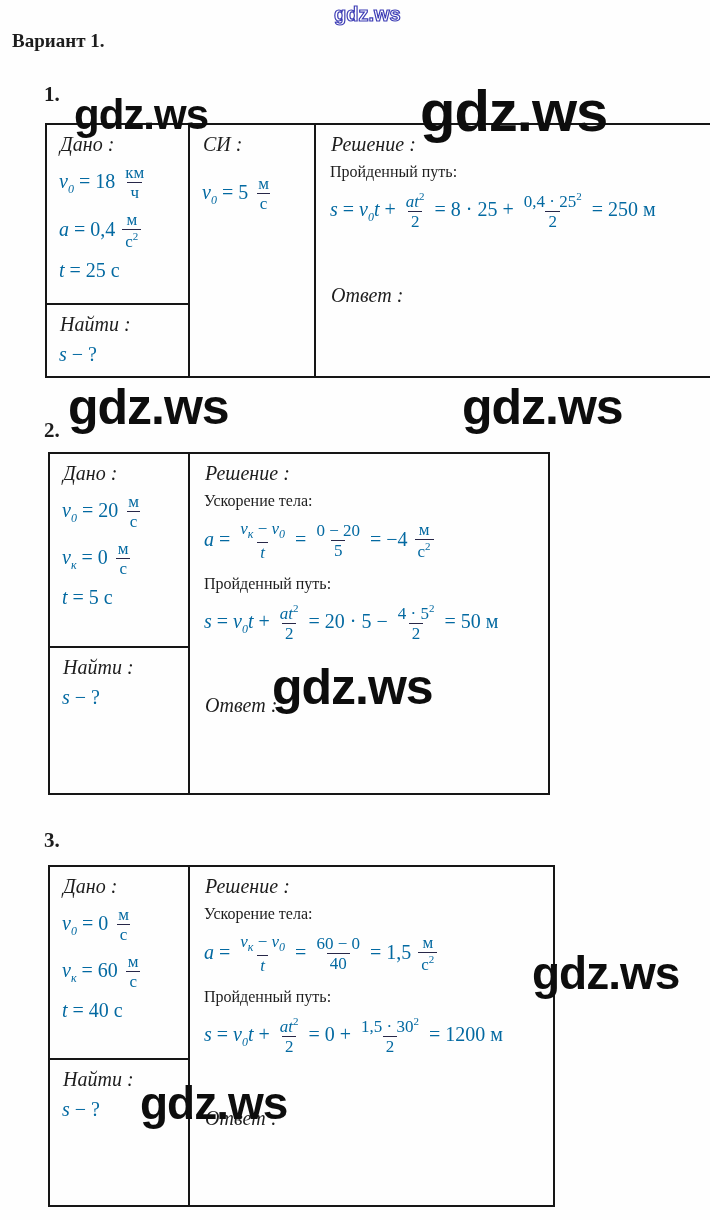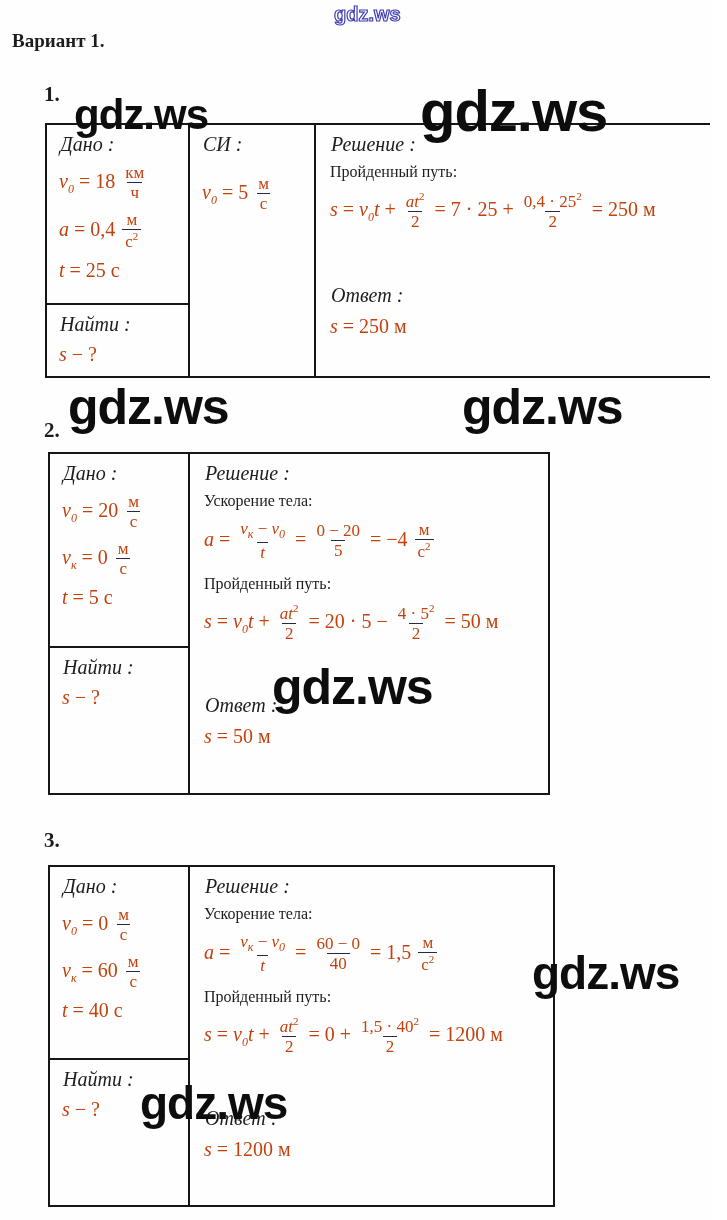--- a/index.html
+++ b/index.html
@@ -27,21 +27,21 @@
   .colC{flex:1 1 auto;display:flex;flex-direction:column;padding:6px 16px 4px 14px;}
   .cell{padding:6px 4px 15px 12px;}
   .cell-dano{border-bottom:2px solid #161616;}
   .t1 .cell-dano{height:188px;}
   .t2 .cell-dano{height:194px;}
   .t3 .cell-dano{height:193px;}
   .cell-naiti{flex:1 1 auto;}
   
   .lbl{font-style:italic;font-size:20px;margin:2px 0 3px 1px;}
   .steptitle{font-size:16px;margin:4px 0 2px 0;}
-  .math{font-size:20px;color:#c2410c;line-height:1;white-space:pre;margin:8px 0;}
+  .math{font-size:20px;color:#0369a1;line-height:1;white-space:pre;margin:8px 0;}
   .math i{font-style:italic;}
   .math sub{font-size:12px;font-style:italic;}
   .math sup{font-size:12px;}
   .frac{display:inline-flex;flex-direction:column;align-items:center;
         vertical-align:middle;margin:0 2px;font-size:17px;line-height:1.12;position:relative;top:-1px;}
   .frac .num{padding:0 3px;}
   .frac .den{border-top:1.6px solid #272748;padding:0 3px;}
   .frac sup{font-size:11px;}
   .gap-answer{margin-top:42px;}
   .t1 .gap-answer{margin-top:44px;}
@@ -79,23 +79,22 @@
         <div class="math"><i>s</i><span> − ?</span></div>
       </div>
     </div>
     <div class="colB">
       <div class="lbl">СИ :</div>
       <div class="math" style="margin-top:16px;"><i>v</i><sub>0</sub><span> = 5 </span><span class="frac"><span class="num"><span>м</span></span><span class="den"><span>с</span></span></span></div>
     </div>
     <div class="colC">
       <div class="lbl">Решение :</div>
       <div class="steptitle">Пройденный путь:</div>
-      <div class="math"><i>s</i><span> = </span><i>v</i><sub>0</sub><i>t</i><span> + </span><span class="frac"><span class="num"><i>at</i><sup>2</sup></span><span class="den"><span>2</span></span></span><span> = 7 · 25 + </span><span class="frac"><span class="num"><span>0,4 · 25</span><sup>2</sup></span><span class="den"><span>2</span></span></span><span> = 250 м</span></div>
+      <div class="math"><i>s</i><span> = </span><i>v</i><sub>0</sub><i>t</i><span> + </span><span class="frac"><span class="num"><i>at</i><sup>2</sup></span><span class="den"><span>2</span></span></span><span> = 8 · 25 + </span><span class="frac"><span class="num"><span>0,4 · 25</span><sup>2</sup></span><span class="den"><span>2</span></span></span><span> = 250 м</span></div>
       <div class="lbl gap-answer">Ответ :</div>
-      <div class="math ans-line"><i>s</i><span> = 250 м</span></div>
     </div>
   </div>
 
   <div class="tbl t2">
     <div class="colA">
       <div class="cell cell-dano">
         <div class="lbl">Дано :</div>
         <div class="math"><i>v</i><sub>0</sub><span> = 20 </span><span class="frac"><span class="num"><span>м</span></span><span class="den"><span>с</span></span></span></div>
         <div class="math"><i>v</i><sub>к</sub><span> = 0 </span><span class="frac"><span class="num"><span>м</span></span><span class="den"><span>с</span></span></span></div>
         <div class="math"><i>t</i><span> = 5 с</span></div>
@@ -105,21 +104,20 @@
         <div class="math"><i>s</i><span> − ?</span></div>
       </div>
     </div>
     <div class="colC">
       <div class="lbl">Решение :</div>
       <div class="steptitle">Ускорение тела:</div>
       <div class="math"><i>a</i><span> = </span><span class="frac"><span class="num"><i>v</i><sub>к</sub><span> − </span><i>v</i><sub>0</sub></span><span class="den"><i>t</i></span></span><span> = </span><span class="frac"><span class="num"><span>0 − 20</span></span><span class="den"><span>5</span></span></span><span> = −4 </span><span class="frac"><span class="num"><span>м</span></span><span class="den"><span>с</span><sup>2</sup></span></span></div>
       <div class="steptitle">Пройденный путь:</div>
       <div class="math"><i>s</i><span> = </span><i>v</i><sub>0</sub><i>t</i><span> + </span><span class="frac"><span class="num"><i>at</i><sup>2</sup></span><span class="den"><span>2</span></span></span><span> = 20 · 5 − </span><span class="frac"><span class="num"><span>4 · 5</span><sup>2</sup></span><span class="den"><span>2</span></span></span><span> = 50 м</span></div>
       <div class="lbl gap-answer">Ответ :</div>
-      <div class="math ans-line"><i>s</i><span> = 50 м</span></div>
     </div>
   </div>
 
   <div class="tbl t3">
     <div class="colA">
       <div class="cell cell-dano">
         <div class="lbl">Дано :</div>
         <div class="math"><i>v</i><sub>0</sub><span> = 0 </span><span class="frac"><span class="num"><span>м</span></span><span class="den"><span>с</span></span></span></div>
         <div class="math"><i>v</i><sub>к</sub><span> = 60 </span><span class="frac"><span class="num"><span>м</span></span><span class="den"><span>с</span></span></span></div>
         <div class="math"><i>t</i><span> = 40 с</span></div>
@@ -127,19 +125,18 @@
       <div class="cell cell-naiti">
         <div class="lbl">Найти :</div>
         <div class="math"><i>s</i><span> − ?</span></div>
       </div>
     </div>
     <div class="colC">
       <div class="lbl">Решение :</div>
       <div class="steptitle">Ускорение тела:</div>
       <div class="math"><i>a</i><span> = </span><span class="frac"><span class="num"><i>v</i><sub>к</sub><span> − </span><i>v</i><sub>0</sub></span><span class="den"><i>t</i></span></span><span> = </span><span class="frac"><span class="num"><span>60 − 0</span></span><span class="den"><span>40</span></span></span><span> = 1,5 </span><span class="frac"><span class="num"><span>м</span></span><span class="den"><span>с</span><sup>2</sup></span></span></div>
       <div class="steptitle">Пройденный путь:</div>
-      <div class="math"><i>s</i><span> = </span><i>v</i><sub>0</sub><i>t</i><span> + </span><span class="frac"><span class="num"><i>at</i><sup>2</sup></span><span class="den"><span>2</span></span></span><span> = 0 + </span><span class="frac"><span class="num"><span>1,5 · 40</span><sup>2</sup></span><span class="den"><span>2</span></span></span><span> = 1200 м</span></div>
+      <div class="math"><i>s</i><span> = </span><i>v</i><sub>0</sub><i>t</i><span> + </span><span class="frac"><span class="num"><i>at</i><sup>2</sup></span><span class="den"><span>2</span></span></span><span> = 0 + </span><span class="frac"><span class="num"><span>1,5 · 30</span><sup>2</sup></span><span class="den"><span>2</span></span></span><span> = 1200 м</span></div>
       <div class="lbl gap-answer">Ответ :</div>
-      <div class="math ans-line"><i>s</i><span> = 1200 м</span></div>
     </div>
   </div>
 
 </div>
 
 </body></html>

